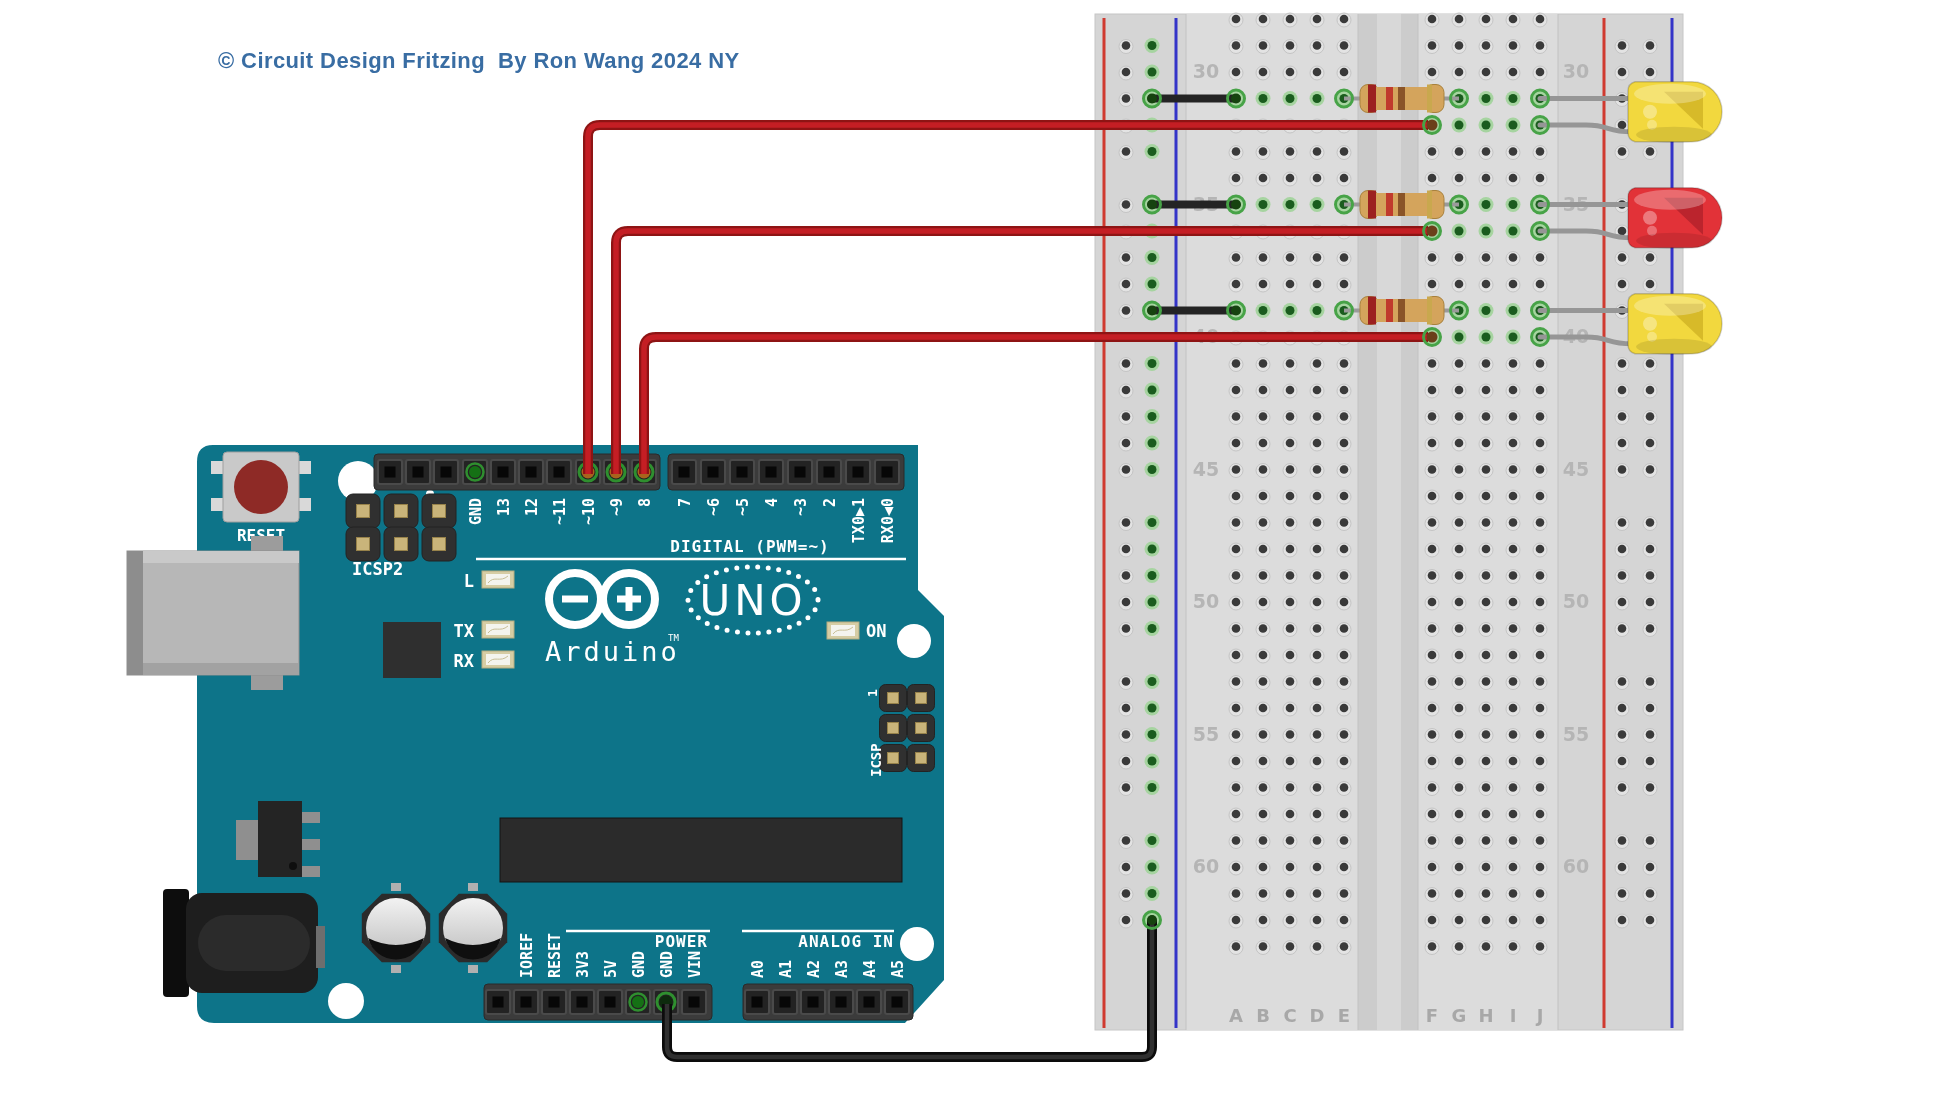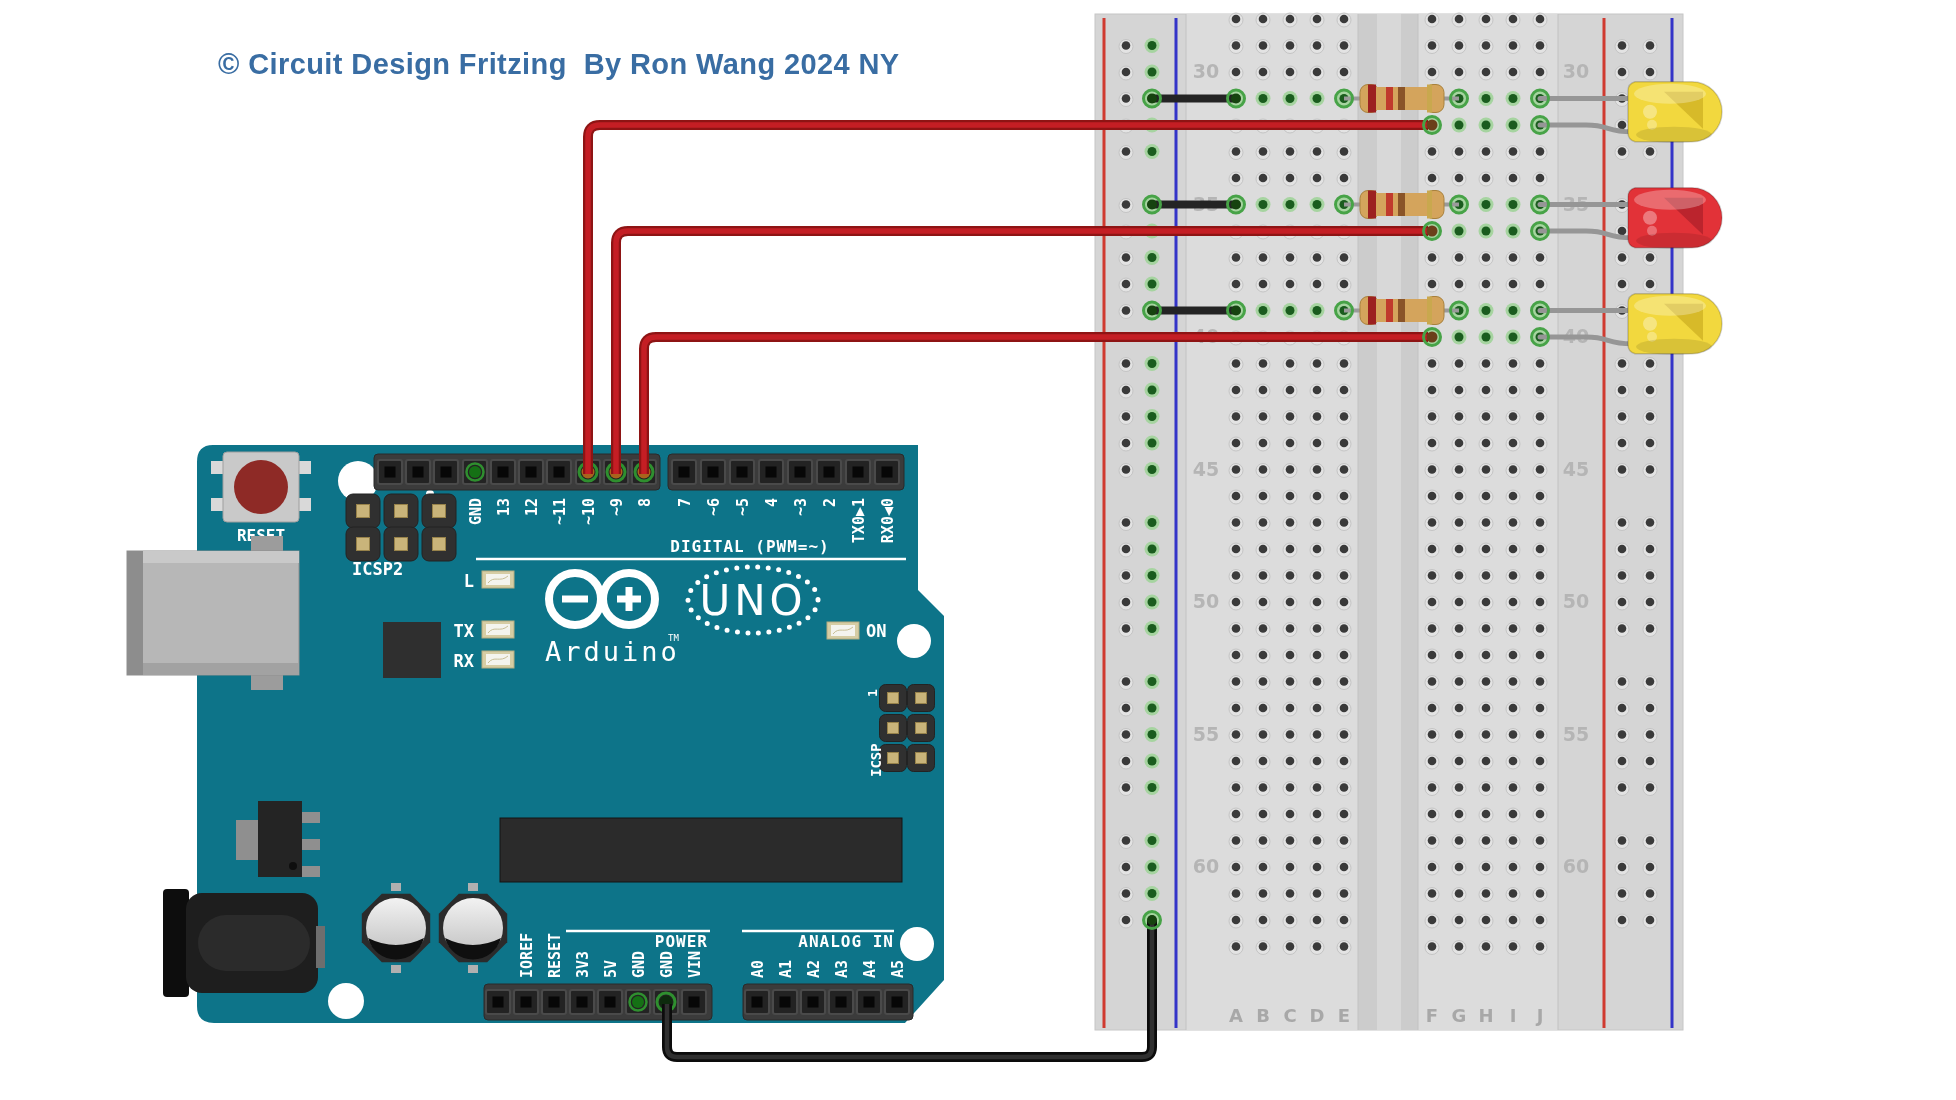--- a/index.html
+++ b/index.html
@@ -1,18 +1,18 @@
 <!DOCTYPE html>
 <html><head>
 <meta charset="utf-8">
 <style>
   html,body{margin:0;padding:0;background:#ffffff}
   .canvas{position:relative;width:1956px;height:1100px;background:#fff;overflow:hidden;
           font-family:"Liberation Sans",sans-serif}
-  .title{position:absolute;left:218px;top:48px;font-size:29px;font-weight:bold;
+  .title{position:absolute;left:218px;top:48px;font-size:22px;font-weight:bold;
          white-space:pre;letter-spacing:.4px}
   svg{position:absolute;left:0;top:0}
   text{user-select:none}
 </style>
 </head>
 <body>
 
 <div class="canvas">
   <svg id="scene" width="1956" height="1100" viewBox="0 0 1956 1100">
       <defs>

